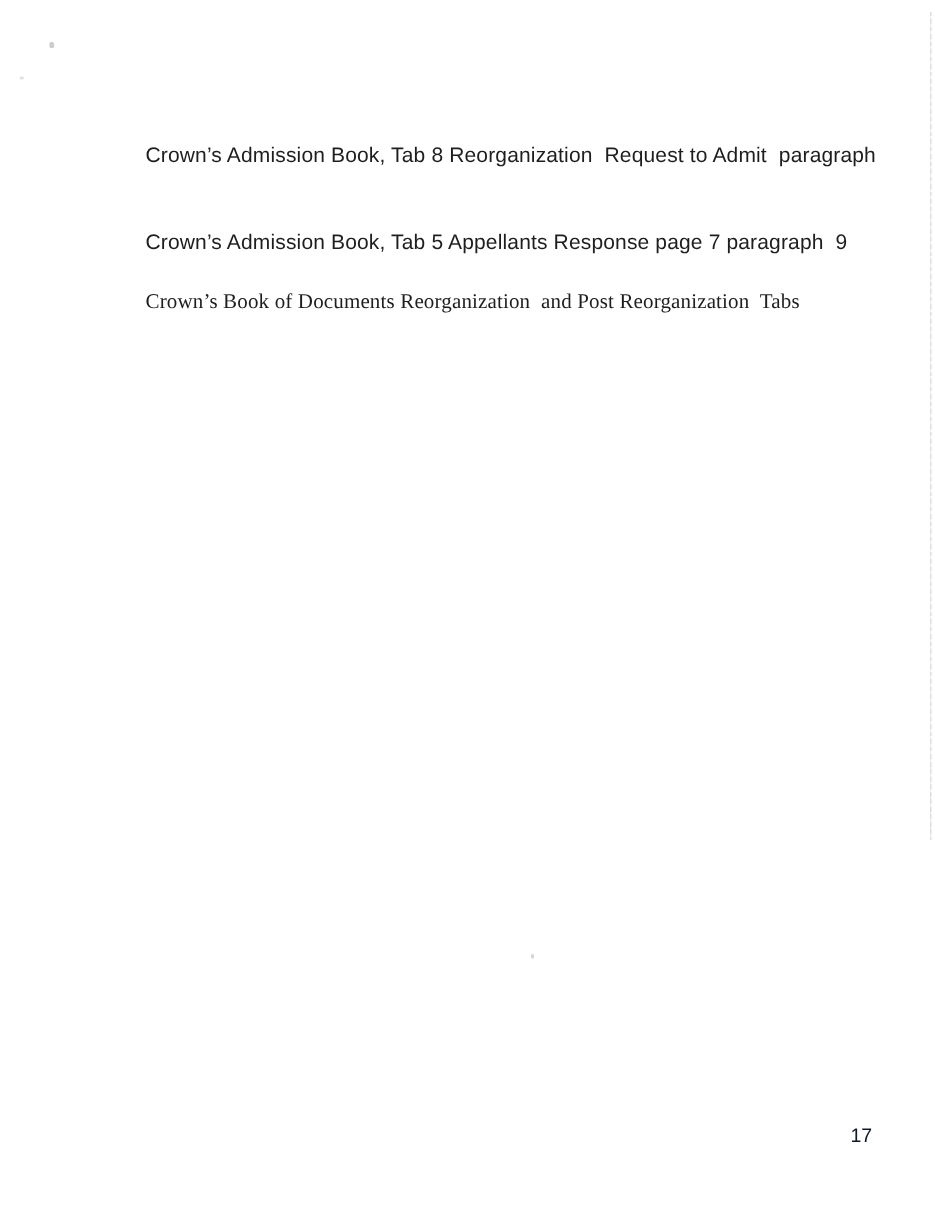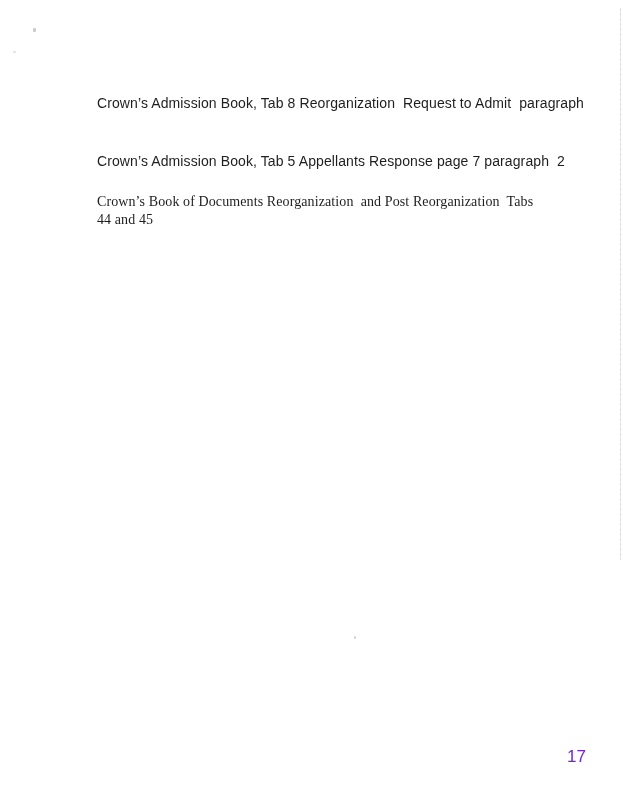--- a/index.html
+++ b/index.html
@@ -28,23 +28,23 @@
     display: block;
     white-space: pre; 
   }
   .para-1 { top: 94px; }
   .para-2 { top: 152px; }
   .para-3 { top: 193px; font-family: Liberation Serif, serif; }
   .page-number {
     position: absolute;
     left: 567px;
     top: 749px;
-    font-size: 17px;
+    font-size: 13px;
     line-height: 16px;
-    color: #6d28d9;
+    color: #0f172a;
   }
   
   .scan-edge-line {
     position: absolute;
     left: 620px;
     top: 8px;
     width: 1px;
     height: 552px;
     background: repeating-linear-gradient(
       to bottom,
@@ -67,26 +67,25 @@
 </head>
 <body>
 
 <div class="page">
 
   <p class="para para-1">
     <span class="line">Crown’s Admission Book, Tab 8 Reorganization  Request to Admit  paragraph</span>
   </p>
 
   <p class="para para-2">
-    <span class="line">Crown’s Admission Book, Tab 5 Appellants Response page 7 paragraph  2</span>
+    <span class="line">Crown’s Admission Book, Tab 5 Appellants Response page 7 paragraph  9</span>
   </p>
 
   <p class="para para-3">
     <span class="line">Crown’s Book of Documents Reorganization  and Post Reorganization  Tabs</span>
-    <span class="line">44 and 45</span>
   </p>
 
   <div class="page-number">17</div>
 
   <div class="scan-edge-line"></div>
   <div class="speck speck-1"></div>
   <div class="speck speck-2"></div>
   <div class="speck speck-3"></div>
 
 </div>

